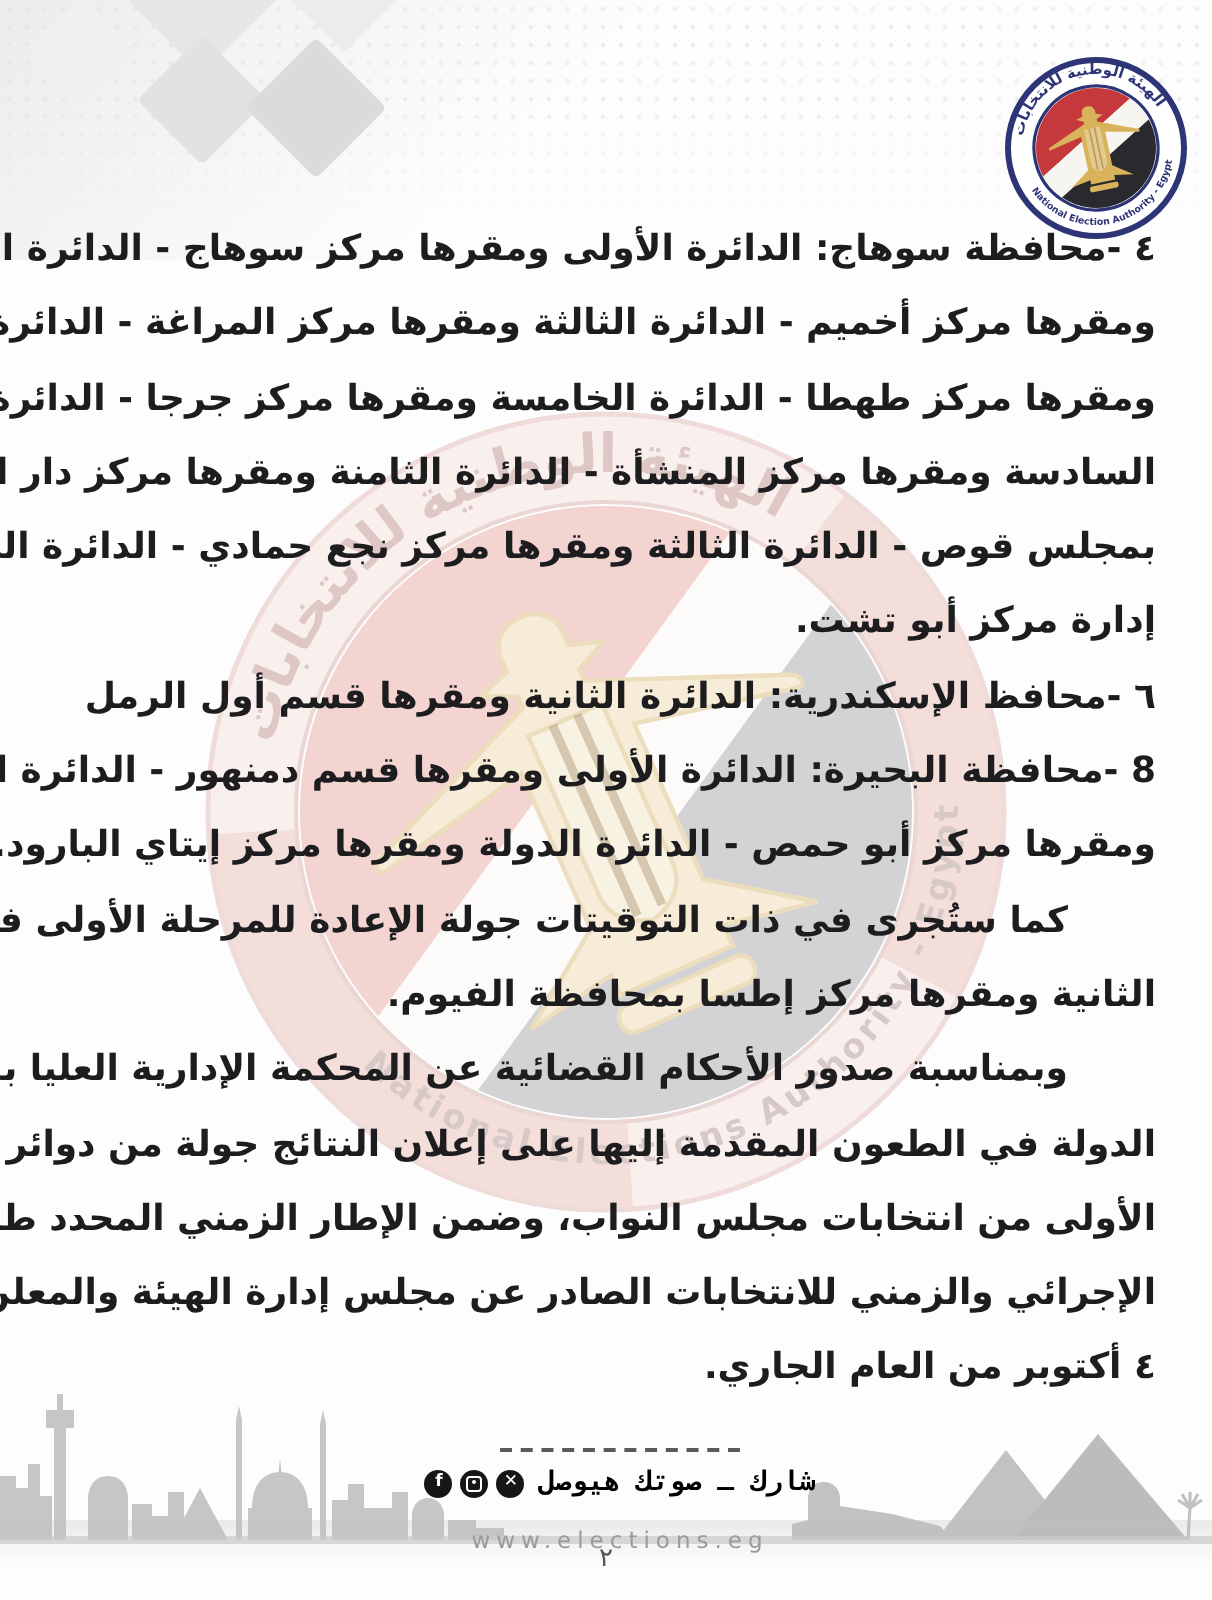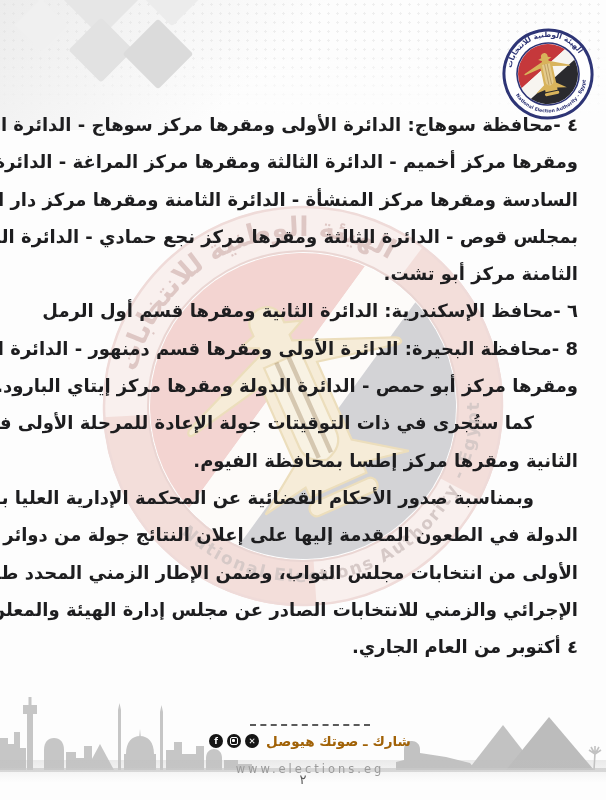--- a/index.html
+++ b/index.html
@@ -33,21 +33,21 @@
   .line.last{text-align-last:right;}
   .line.ind{padding-right:44px;}
 
   
   .skyline{position:absolute;left:0;top:692px;width:606px;height:95px;z-index:3;}
   .ground{position:absolute;left:0;top:760px;width:606px;height:30px;z-index:3;
     background:linear-gradient(180deg, rgba(190,190,190,.30), rgba(255,255,255,0) 75%);}
   .footer-block{position:absolute;left:224px;top:724px;width:172px;z-index:7;text-align:center;}
   .dash-line{width:120px;margin:0 auto 7px;border-top:2px dashed #5a5a5a;}
   .slogan-row{display:flex;direction:rtl;align-items:center;justify-content:center;gap:7px;}
-  .slogan{font-weight:bold;font-size:13.5px;color:#a16207;white-space:nowrap;}
+  .slogan{font-weight:bold;font-size:13.5px;color:#000000;white-space:nowrap;font-family:Liberation Mono, monospace;}
   .icons{display:flex;direction:ltr;gap:4px;align-items:center;}
   .sicon{width:14px;height:14px;border-radius:50%;background:#161616;color:#fff;
     display:flex;align-items:center;justify-content:center;font-size:8.5px;font-weight:bold;
     line-height:1;}
   .inst-glyph{width:6px;height:6px;border:1.2px solid #fff;border-radius:2px;position:relative;}
   .inst-glyph::after{content:"";position:absolute;left:1.4px;top:1.4px;width:2.2px;height:2.2px;
     border-radius:50%;background:#fff;}
   .website{margin-top:13px;font-size:11.5px;color:#9a9a9a;letter-spacing:3px;font-weight:normal;}
   .page-num{position:absolute;left:0;top:772px;width:606px;text-align:center;z-index:7;
     font-size:13px;color:#555;}
@@ -135,23 +135,24 @@
       </text>
       <text font-size="17" font-weight="bold" fill="#d3c5c3" letter-spacing="2">
         <textPath href="#wmBot" startOffset="50%" text-anchor="middle">National Elections Authority - Egypt</textPath>
       </text>
     </g>
   </svg>
 
   <div class="doc-text" dir="rtl">
     <div class="line j">٤ -محافظة سوهاج: الدائرة الأولى ومقرها مركز سوهاج - الدائرة الثانية</div>
     <div class="line j">ومقرها مركز أخميم - الدائرة الثالثة ومقرها مركز المراغة - الدائرة الرابعة</div>
+    <div class="line j">ومقرها مركز طهطا - الدائرة الخامسة ومقرها مركز جرجا - الدائرة</div>
     <div class="line last">السادسة ومقرها مركز المنشأة - الدائرة الثامنة ومقرها مركز دار السلام.</div>
     <div class="line j">بمجلس قوص - الدائرة الثالثة ومقرها مركز نجع حمادي - الدائرة الرابعة</div>
-    <div class="line last">الثامنة مركز أبو تشت.</div>
+    <div class="line last">إدارة مركز أبو تشت.</div>
     <div class="line last">٦ -محافظ الإسكندرية: الدائرة الثانية ومقرها قسم أول الرمل</div>
     <div class="line j">8 -محافظة البحيرة: الدائرة الأولى ومقرها قسم دمنهور - الدائرة الثالثة</div>
     <div class="line last">ومقرها مركز أبو حمص - الدائرة الدولة ومقرها مركز إيتاي البارود.</div>
     <div class="line j ind">كما ستُجرى في ذات التوقيتات جولة الإعادة للمرحلة الأولى في الدائرة</div>
     <div class="line last">الثانية ومقرها مركز إطسا بمحافظة الفيوم.</div>
     <div class="line j ind">وبمناسبة صدور الأحكام القضائية عن المحكمة الإدارية العليا بمجلس</div>
     <div class="line j">الدولة في الطعون المقدمة إليها على إعلان النتائج جولة من دوائر المرحلة</div>
     <div class="line j">الأولى من انتخابات مجلس النواب، وضمن الإطار الزمني المحدد طبقًا للجدول</div>
     <div class="line j">الإجرائي والزمني للانتخابات الصادر عن مجلس إدارة الهيئة والمعلن في</div>
     <div class="line last">٤ أكتوبر من العام الجاري.</div>

